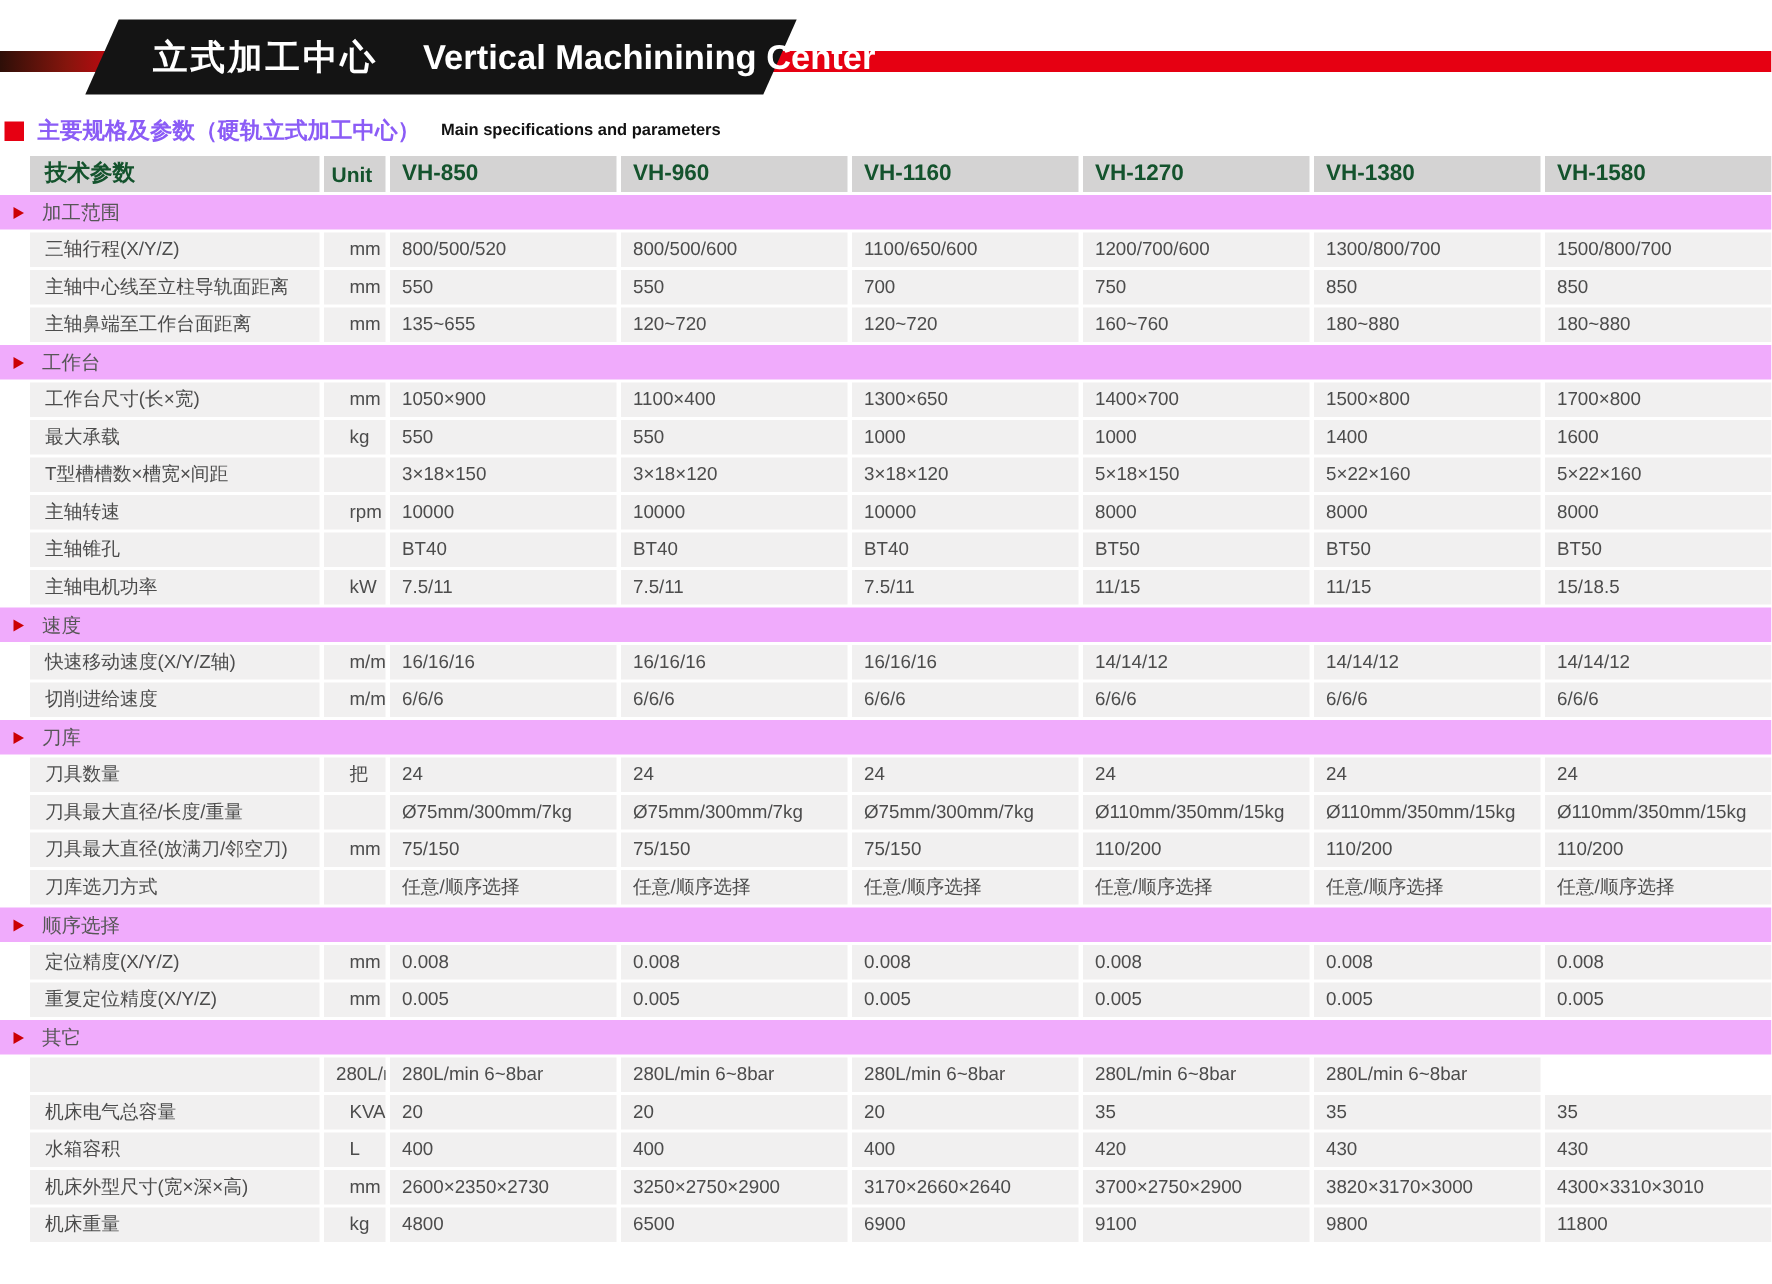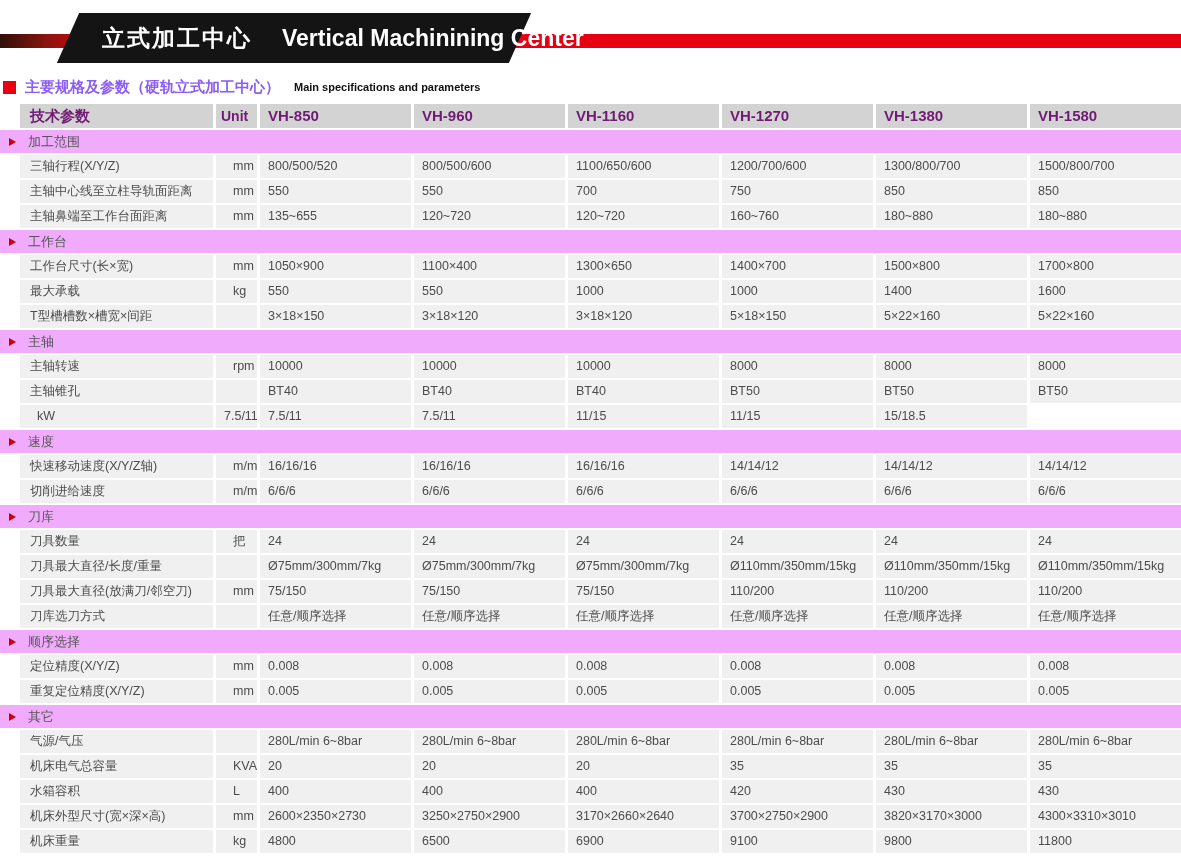--- a/index.html
+++ b/index.html
@@ -41,21 +41,21 @@
   }
   .t-row .cell {
     background:#f1f0f0; height:23px; line-height:23px;
     font-size:12.5px; color:#4c4c4c;
     padding-left:8px; white-space:nowrap; overflow:hidden;
   }
   .t-row .cell.label { padding-left:10px; }
   .t-row .cell.unit  { padding-left:17px; }
   .t-head .cell {
     background:#d4d3d3; height:24px; line-height:24px;
-    font-weight:bold; color:#701a75; font-size:15px;
+    font-weight:bold; color:#14532d; font-size:15px;
   }
   .t-head { margin-bottom:2px; }
   .t-head .cell.unit { font-size:14px; padding-left:5px; }
   .t-section {
     height:23px; margin:0 0 2px 0;
     display:flex; align-items:center; padding-left:9px; background:#f0abfc;
   }
   .t-section .arrow {
     width:0; height:0;
     border-left:7px solid #cc0005;
@@ -160,24 +160,20 @@
       <div class="t-row">
         <div class="cell label">T型槽槽数×槽宽×间距</div>
         <div class="cell unit"></div>
         <div class="cell value">3×18×150</div>
         <div class="cell value">3×18×120</div>
         <div class="cell value">3×18×120</div>
         <div class="cell value">5×18×150</div>
         <div class="cell value">5×22×160</div>
         <div class="cell value">5×22×160</div>
       </div>
-      <div class="t-section">
-        <span class="arrow"></span>
-        <span class="s-label">主轴</span>
-      </div>
       <div class="t-row">
         <div class="cell label">主轴转速</div>
         <div class="cell unit">rpm</div>
         <div class="cell value">10000</div>
         <div class="cell value">10000</div>
         <div class="cell value">10000</div>
         <div class="cell value">8000</div>
         <div class="cell value">8000</div>
         <div class="cell value">8000</div>
       </div>
@@ -185,20 +181,21 @@
         <div class="cell label">主轴锥孔</div>
         <div class="cell unit"></div>
         <div class="cell value">BT40</div>
         <div class="cell value">BT40</div>
         <div class="cell value">BT40</div>
         <div class="cell value">BT50</div>
         <div class="cell value">BT50</div>
         <div class="cell value">BT50</div>
       </div>
       <div class="t-row">
+        <div class="cell label">主轴电机功率</div>
         <div class="cell unit">kW</div>
         <div class="cell value">7.5/11</div>
         <div class="cell value">7.5/11</div>
         <div class="cell value">7.5/11</div>
         <div class="cell value">11/15</div>
         <div class="cell value">11/15</div>
         <div class="cell value">15/18.5</div>
       </div>
       <div class="t-section">
         <span class="arrow"></span>
@@ -290,21 +287,20 @@
         <div class="cell value">0.005</div>
         <div class="cell value">0.005</div>
         <div class="cell value">0.005</div>
         <div class="cell value">0.005</div>
       </div>
       <div class="t-section">
         <span class="arrow"></span>
         <span class="s-label">其它</span>
       </div>
       <div class="t-row">
-        <div class="cell label">气源/气压</div>
         <div class="cell unit"></div>
         <div class="cell value">280L/min 6~8bar</div>
         <div class="cell value">280L/min 6~8bar</div>
         <div class="cell value">280L/min 6~8bar</div>
         <div class="cell value">280L/min 6~8bar</div>
         <div class="cell value">280L/min 6~8bar</div>
         <div class="cell value">280L/min 6~8bar</div>
       </div>
       <div class="t-row">
         <div class="cell label">机床电气总容量</div>

